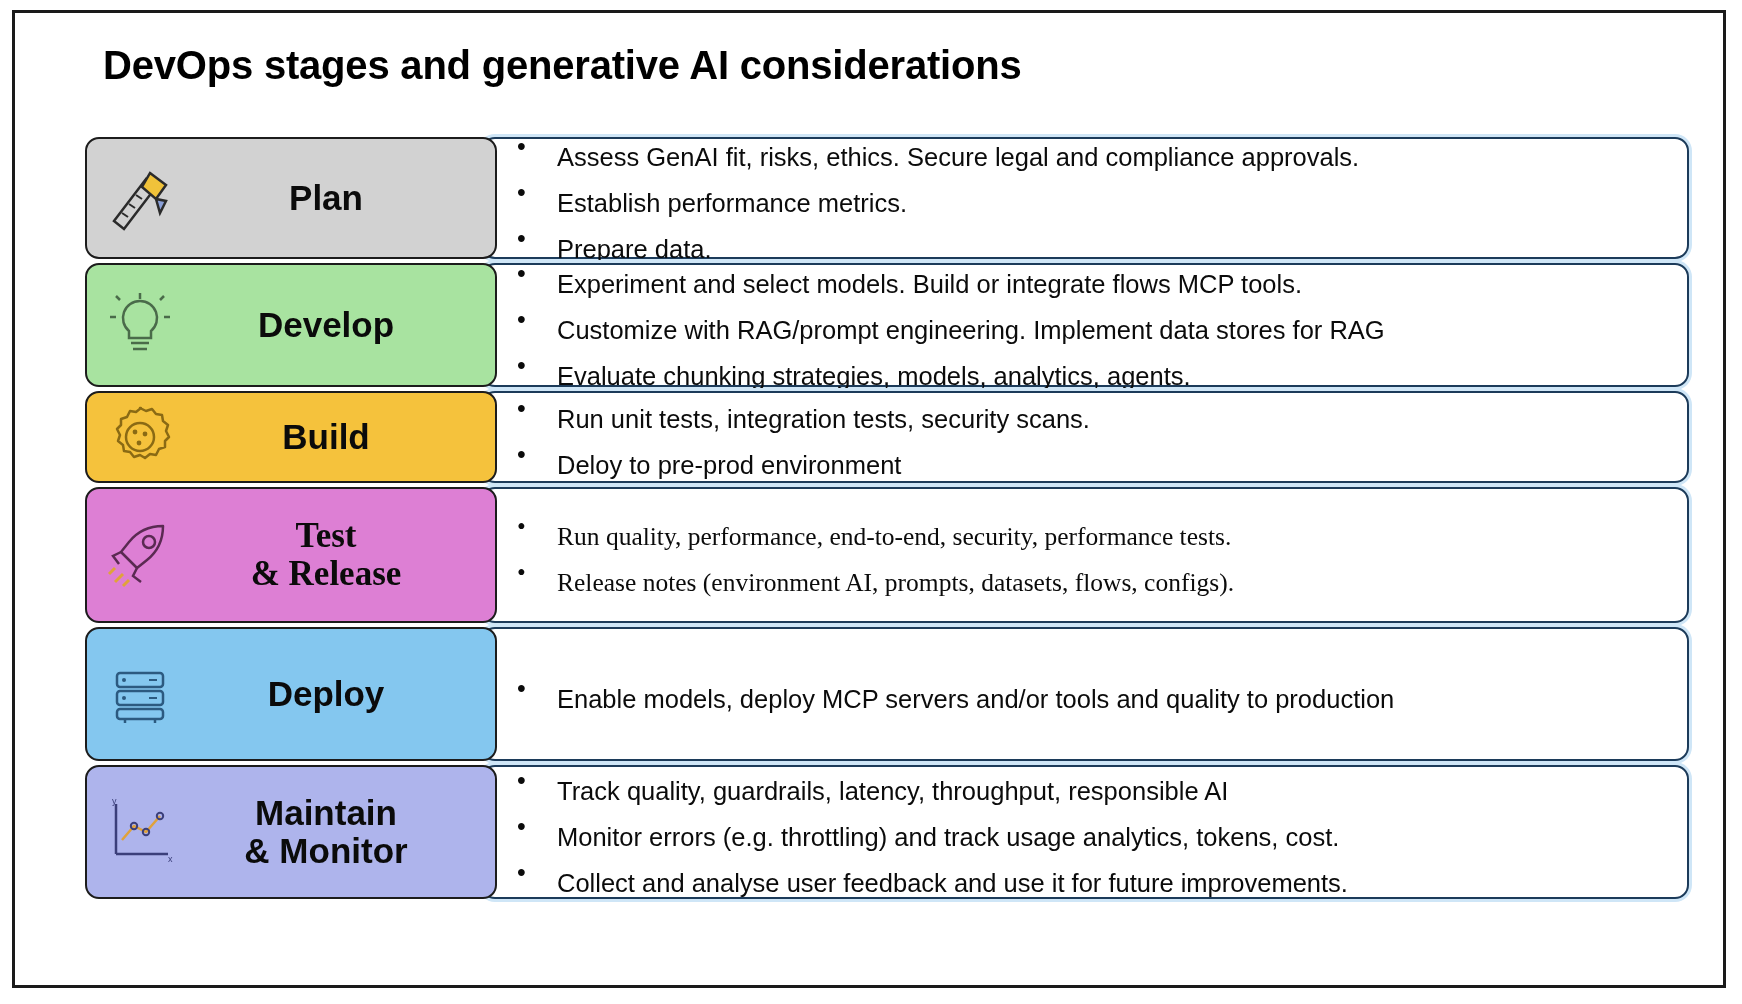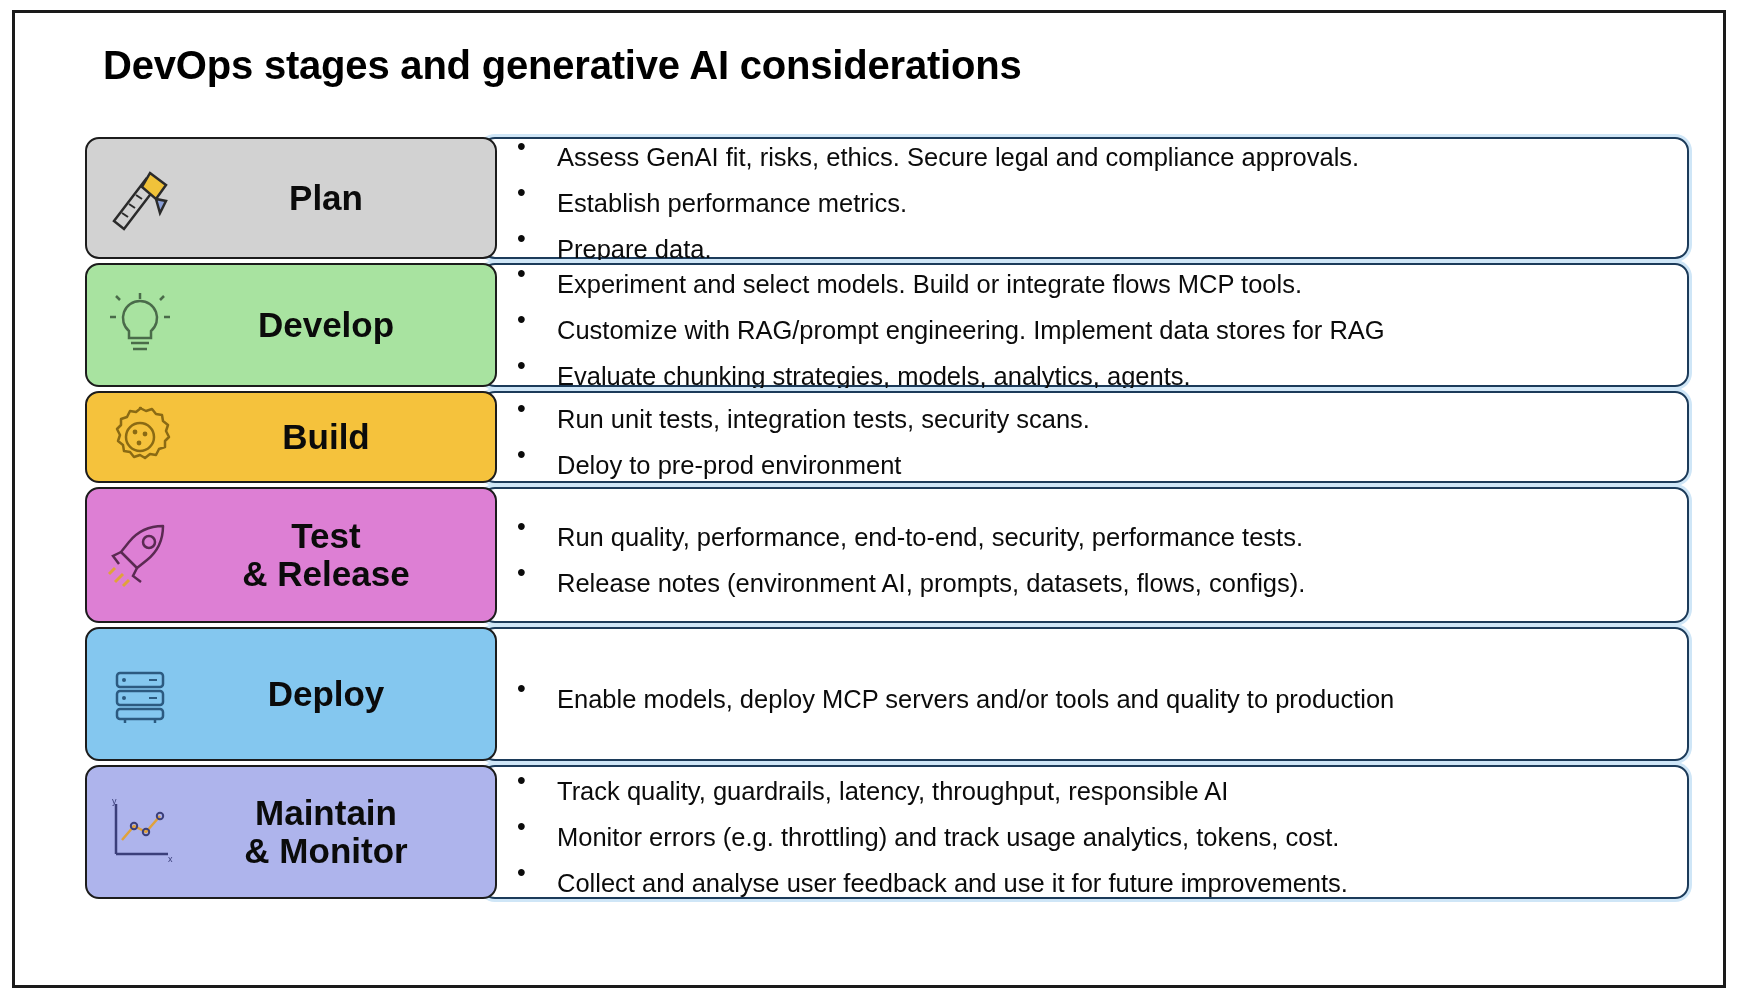--- a/index.html
+++ b/index.html
@@ -106,21 +106,21 @@
     line-height: 1.34;
   }
   .bullet .txt {
     flex: 1;
     margin-top: 10px;
   }
   
   .r0 .stage, .r0 .desc { height: 122px; }
   .r1 .stage, .r1 .desc { height: 124px; }
   .r2 .stage, .r2 .desc { height: 92px; }
-  .r3 .stage, .r3 .desc { height: 136px; }
+  .r3 .stage, .r3 .desc { height: 136px; font-family: Liberation Serif, serif; }
   .r4 .stage, .r4 .desc { height: 134px; }
   .r5 .stage, .r5 .desc { height: 134px; }
   .ico svg { display: block; }
 </style>
 </head>
 <body>
 
 <div class="frame">
 
   <div class="title">DevOps stages and generative AI considerations</div>

